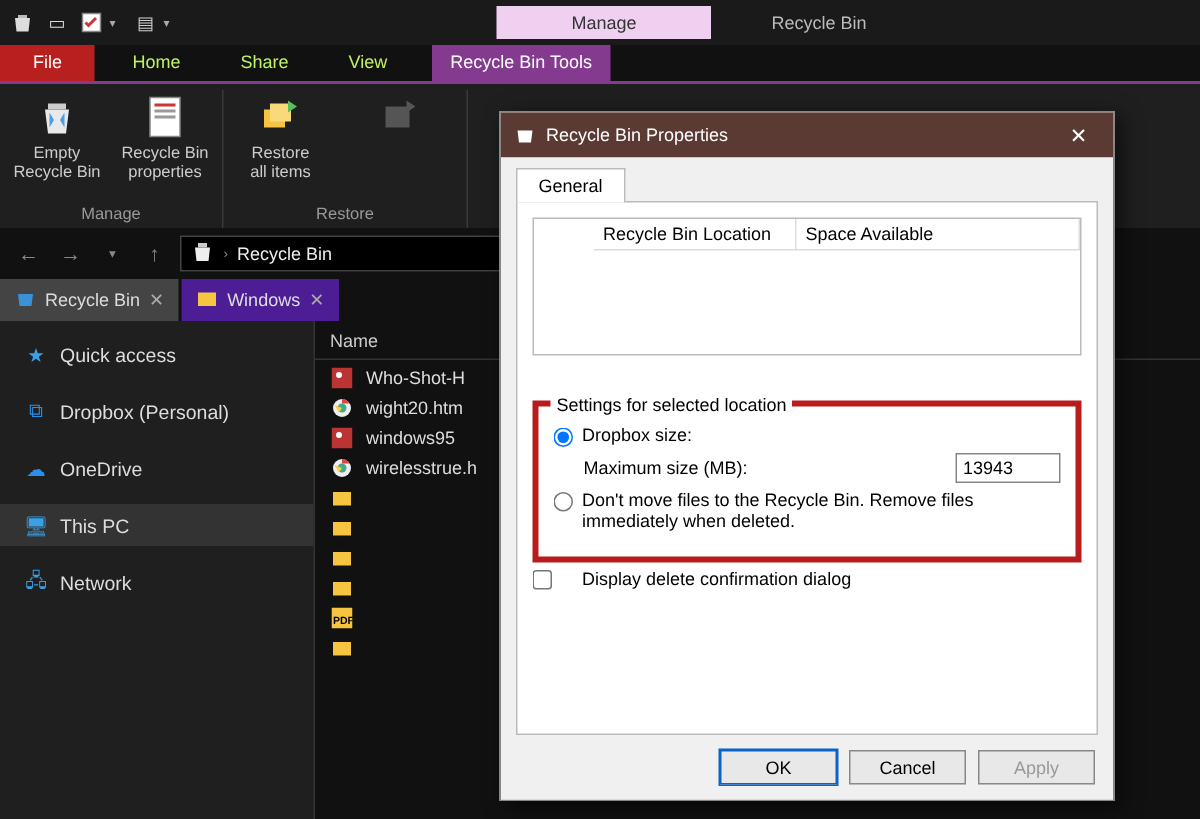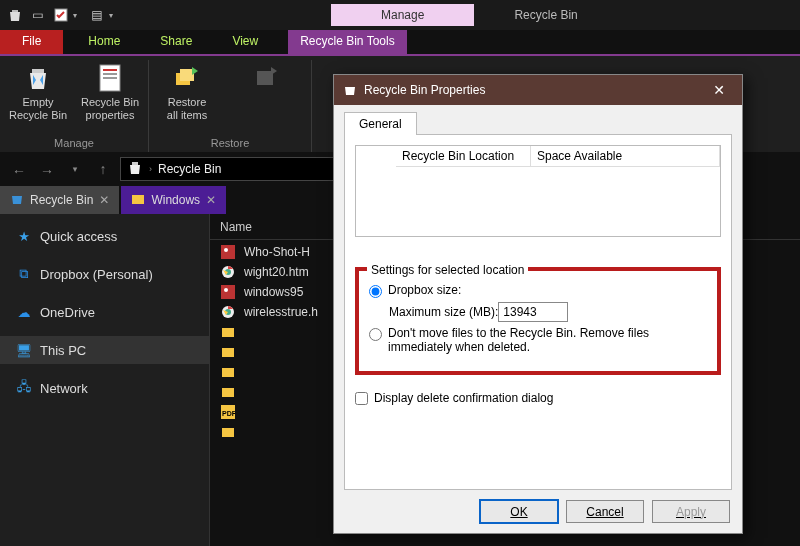--- a/index.html
+++ b/index.html
@@ -73,24 +73,24 @@
   .lv-row { display:flex; font-size:12px; }
   .lv-row.selected { background:#0a64c8; color:#fff;}
   .lv-row div { padding:2px 6px;}
   .lv-c1 { width:135px; display:flex; align-items:center; gap:4px;}
   .lv-c2 { flex:1; }
   .drive-sw {display:inline-block;width:10px;height:12px;border:1px solid #888;margin-right:3px;}
   .groupbox { border:4px solid #b91c1c; margin-top:30px; padding:10px 10px 15px 10px; position:relative;}
   .groupbox .gb-legend { position:absolute; top:-8px; left:8px; background:#fff; padding:0 4px; font-size:12px;}
   .radio-row {display:flex; align-items:flex-start; gap:6px; font-size:12px; margin:2px 0;}
   .radio-row input {margin-top:2px;}
-  .maxrow { display:flex; align-items:center; margin:4px 0 4px 20px; font-size:12px;}
+  .maxrow { display:flex; align-items:center; margin:4px 0 4px 20px; font-size:12px;justify-content:space-between;}
   .maxrow input[type=text]{ width:70px; border:1px solid #888; padding:2px 4px; font-size:12px;}
-  .chkrow {display:flex; align-items:center; gap:6px; margin-top:16px; font-size:12px;}
-  .btnrow { position:absolute; right:12px; bottom:10px; display:flex; gap:8px;text-decoration:underline;}
+  .chkrow {display:flex; align-items:center; gap:20px; margin-top:4px; font-size:12px;}
+  .btnrow { position:absolute; right:12px; bottom:10px; display:flex; gap:8px;}
   .btn { width:78px; height:23px; border:1px solid #888; background:#e8e8e8; font-size:12px;}
   .btn.default { border:1px solid #0a64c8; outline:1px solid #0a64c8; }
   .btn.disabled { color:#999; }
 </style>
 </head>
 <body>
 
 <div class="top-titlebar">
   <div class="qat">
     <div class="qat-btn">

